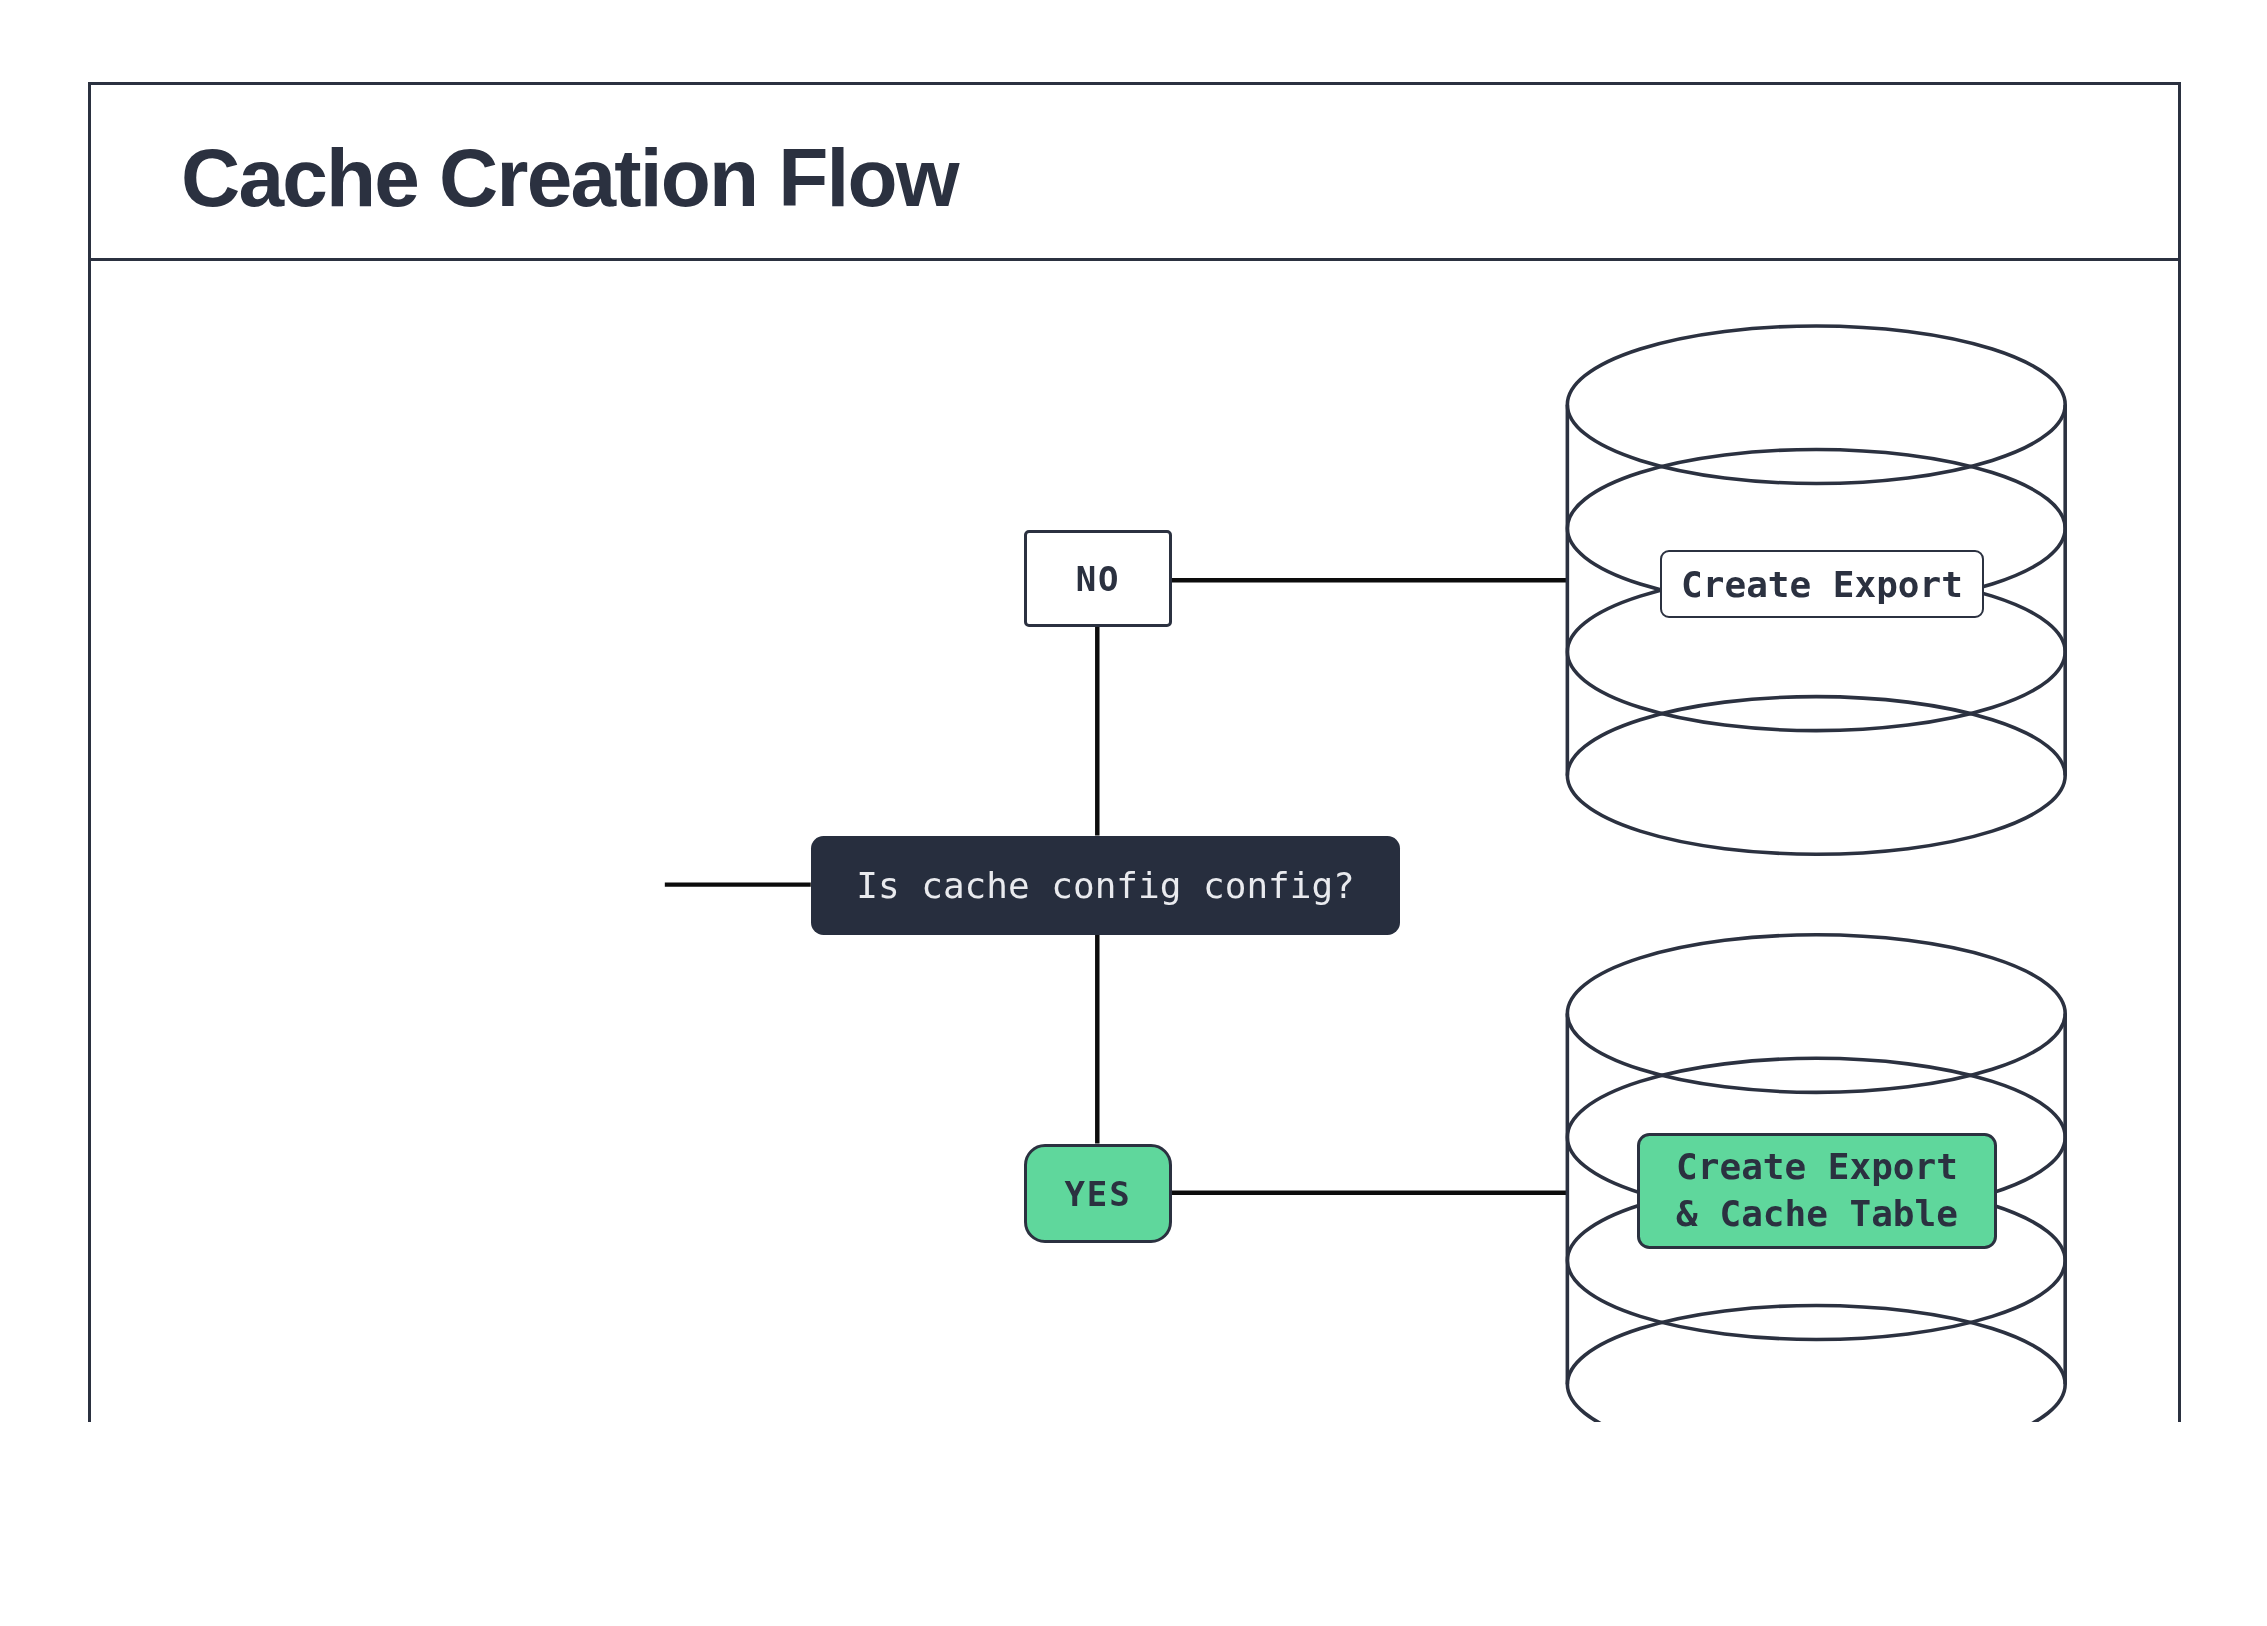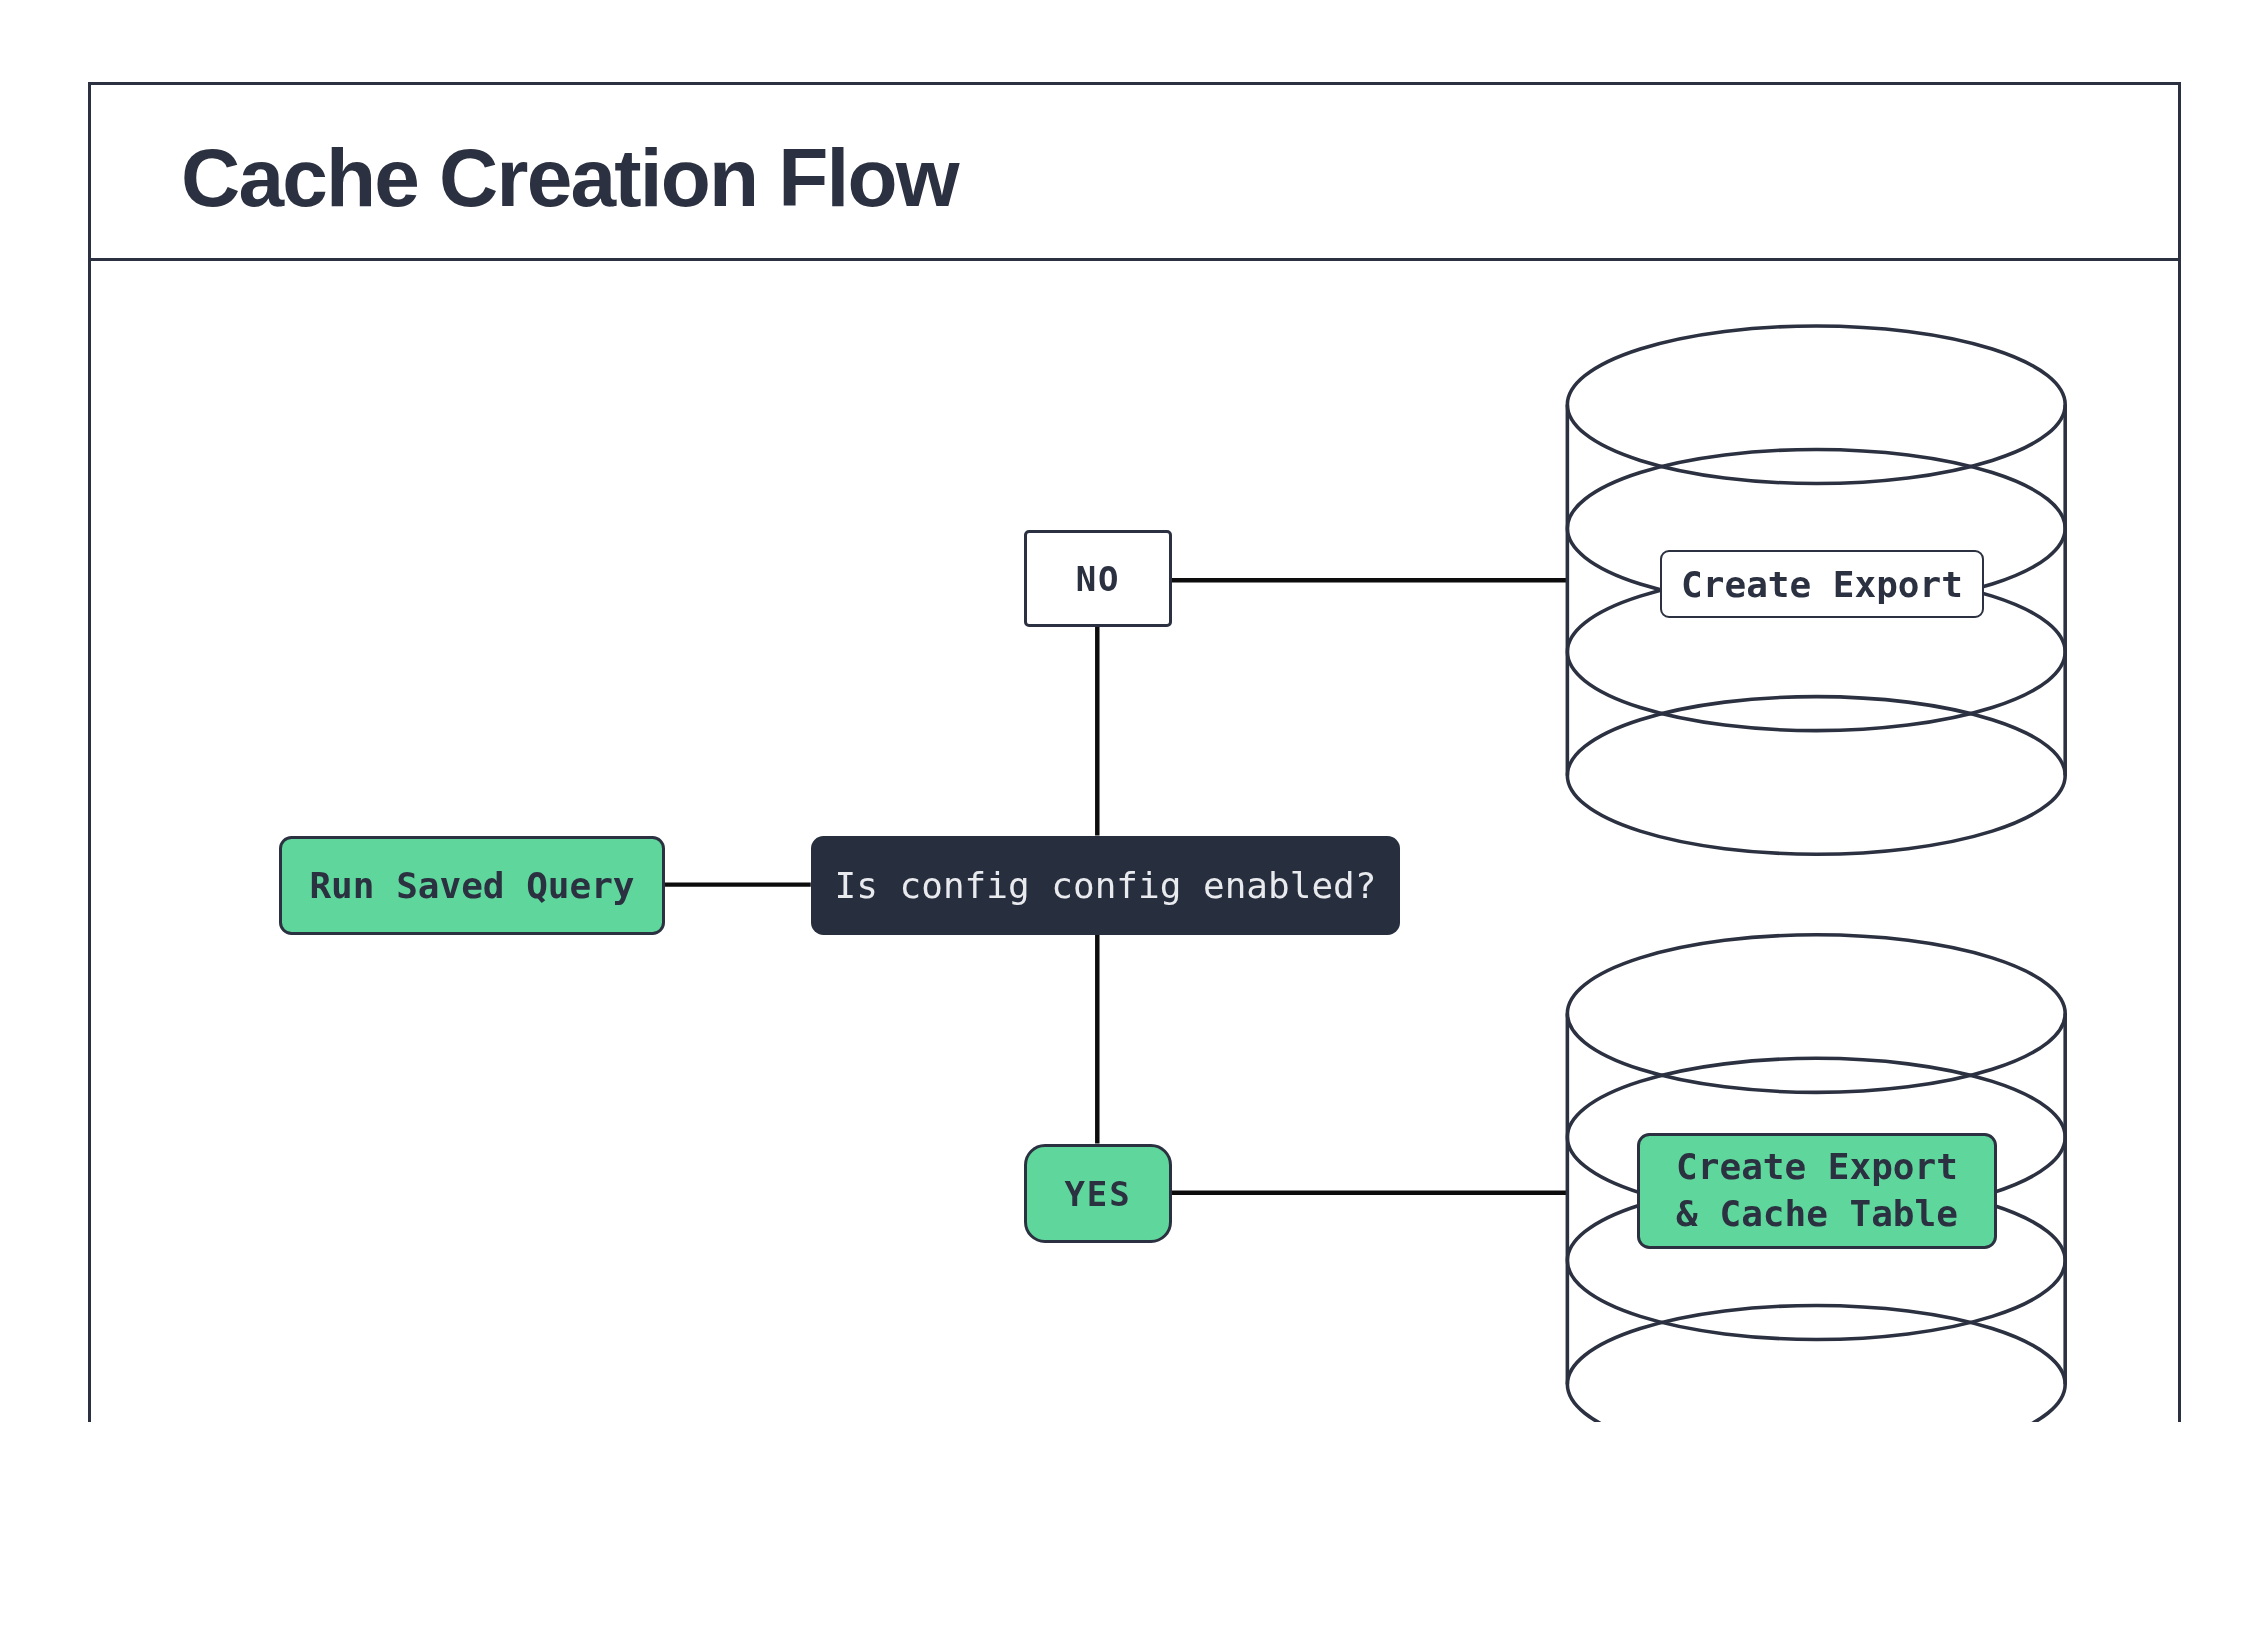--- a/index.html
+++ b/index.html
@@ -153,26 +153,23 @@
       <ellipse class="cyl-fill" cx="2028" cy="1132" rx="278" ry="88"></ellipse>
       <ellipse class="cyl-stroke" cx="2028" cy="1546" rx="278" ry="88"></ellipse>
       <ellipse class="cyl-stroke" cx="2028" cy="1408" rx="278" ry="88"></ellipse>
       <ellipse class="cyl-stroke" cx="2028" cy="1270" rx="278" ry="88"></ellipse>
       <ellipse class="cyl-stroke" cx="2028" cy="1132" rx="278" ry="88"></ellipse>
       <line class="cyl-stroke" x1="1750" y1="1132" x2="1750" y2="1546"></line>
       <line class="cyl-stroke" x1="2306" y1="1132" x2="2306" y2="1546"></line>
     </g>
   </svg>
 
-  <div class="node node-start">
-    <span>Run Saved Query</span>
-  </div>
 
   <div class="node node-decision">
-    <span>Is config config enabled?</span>
+    <span>Is cache config config?</span>
   </div>
 
   <div class="node node-no">
     <span>NO</span>
   </div>
 
   <div class="node node-yes">
     <span>YES</span>
   </div>
 

